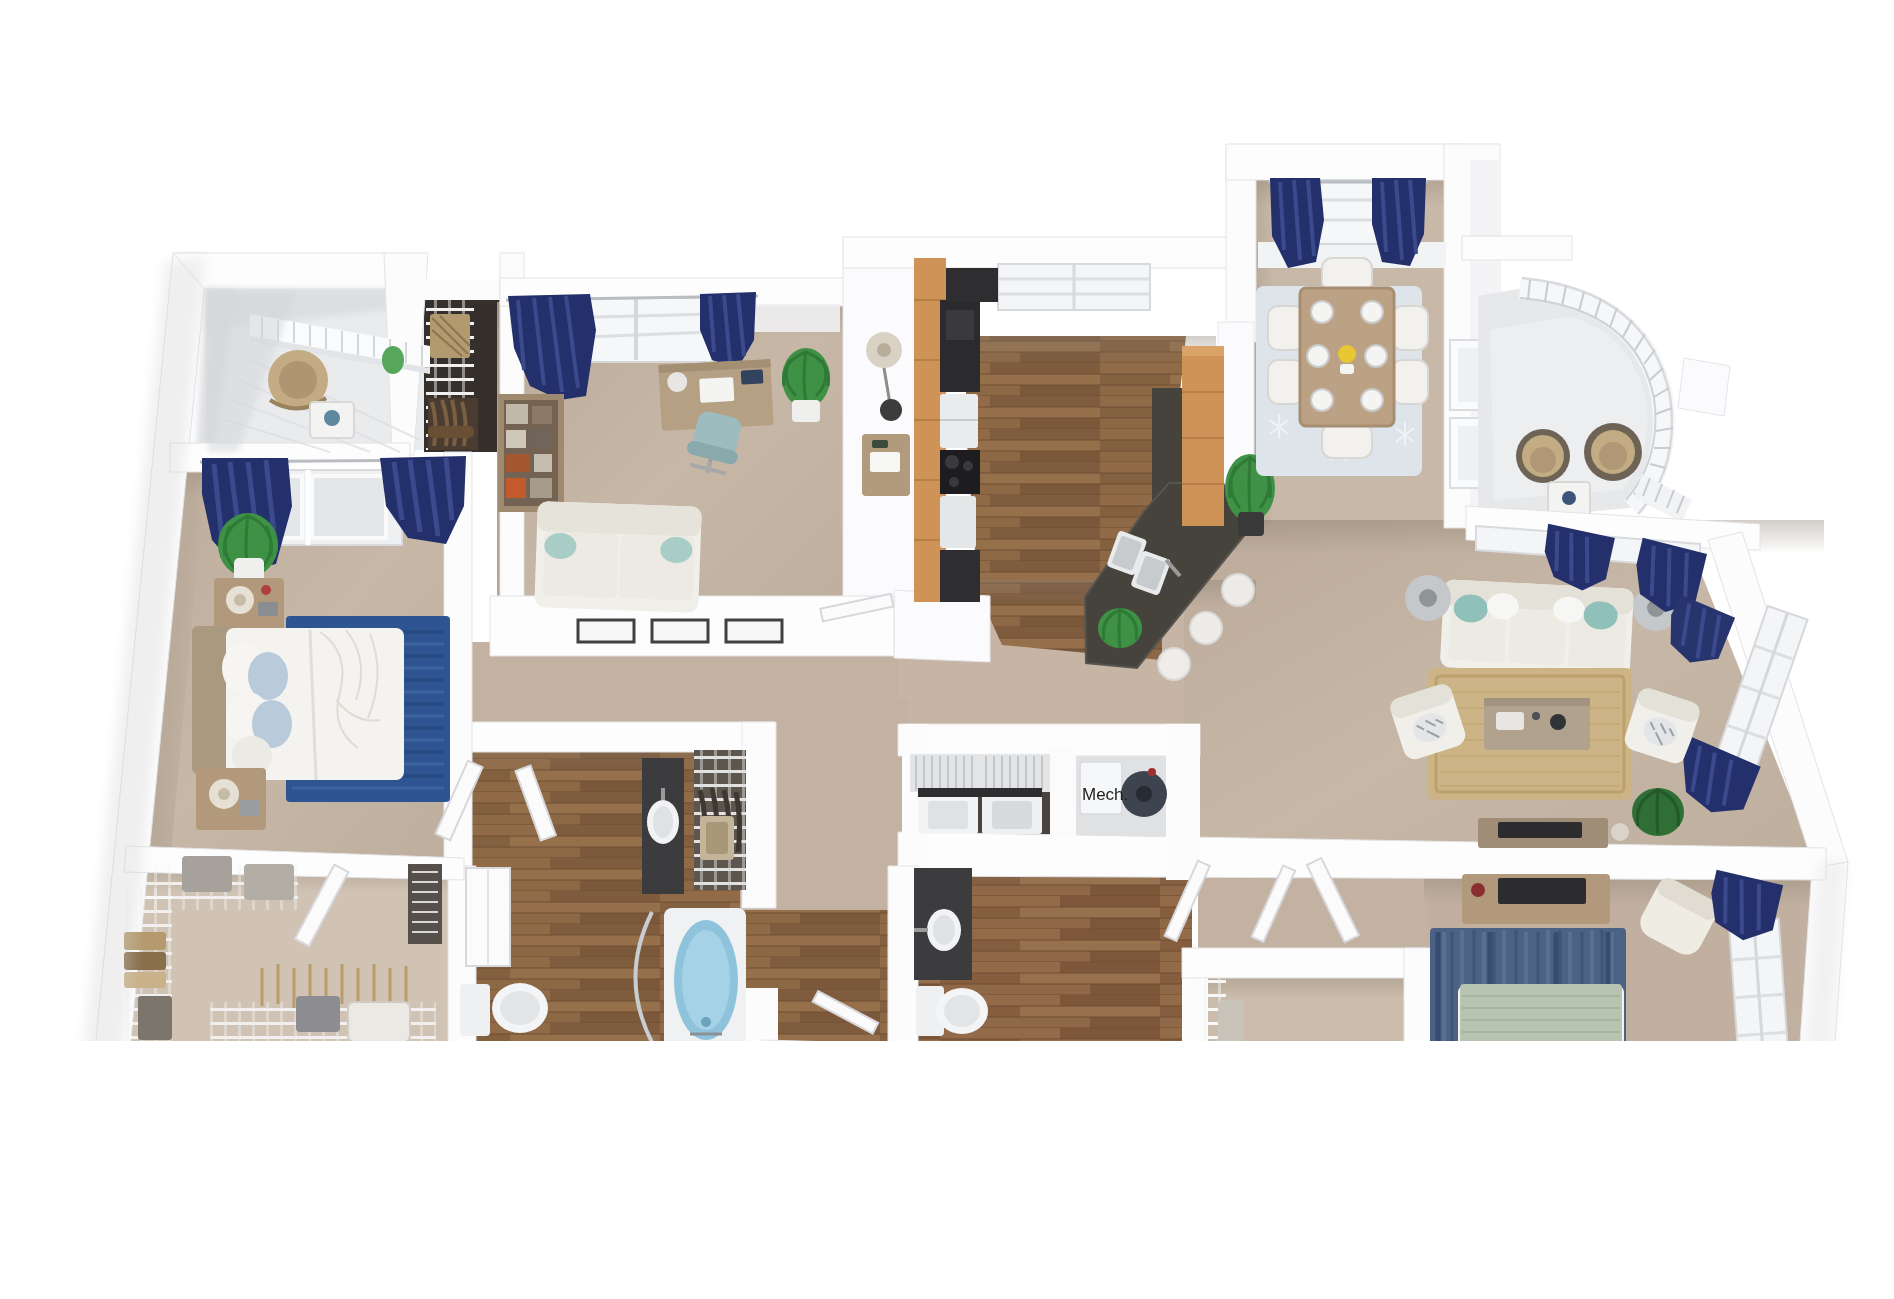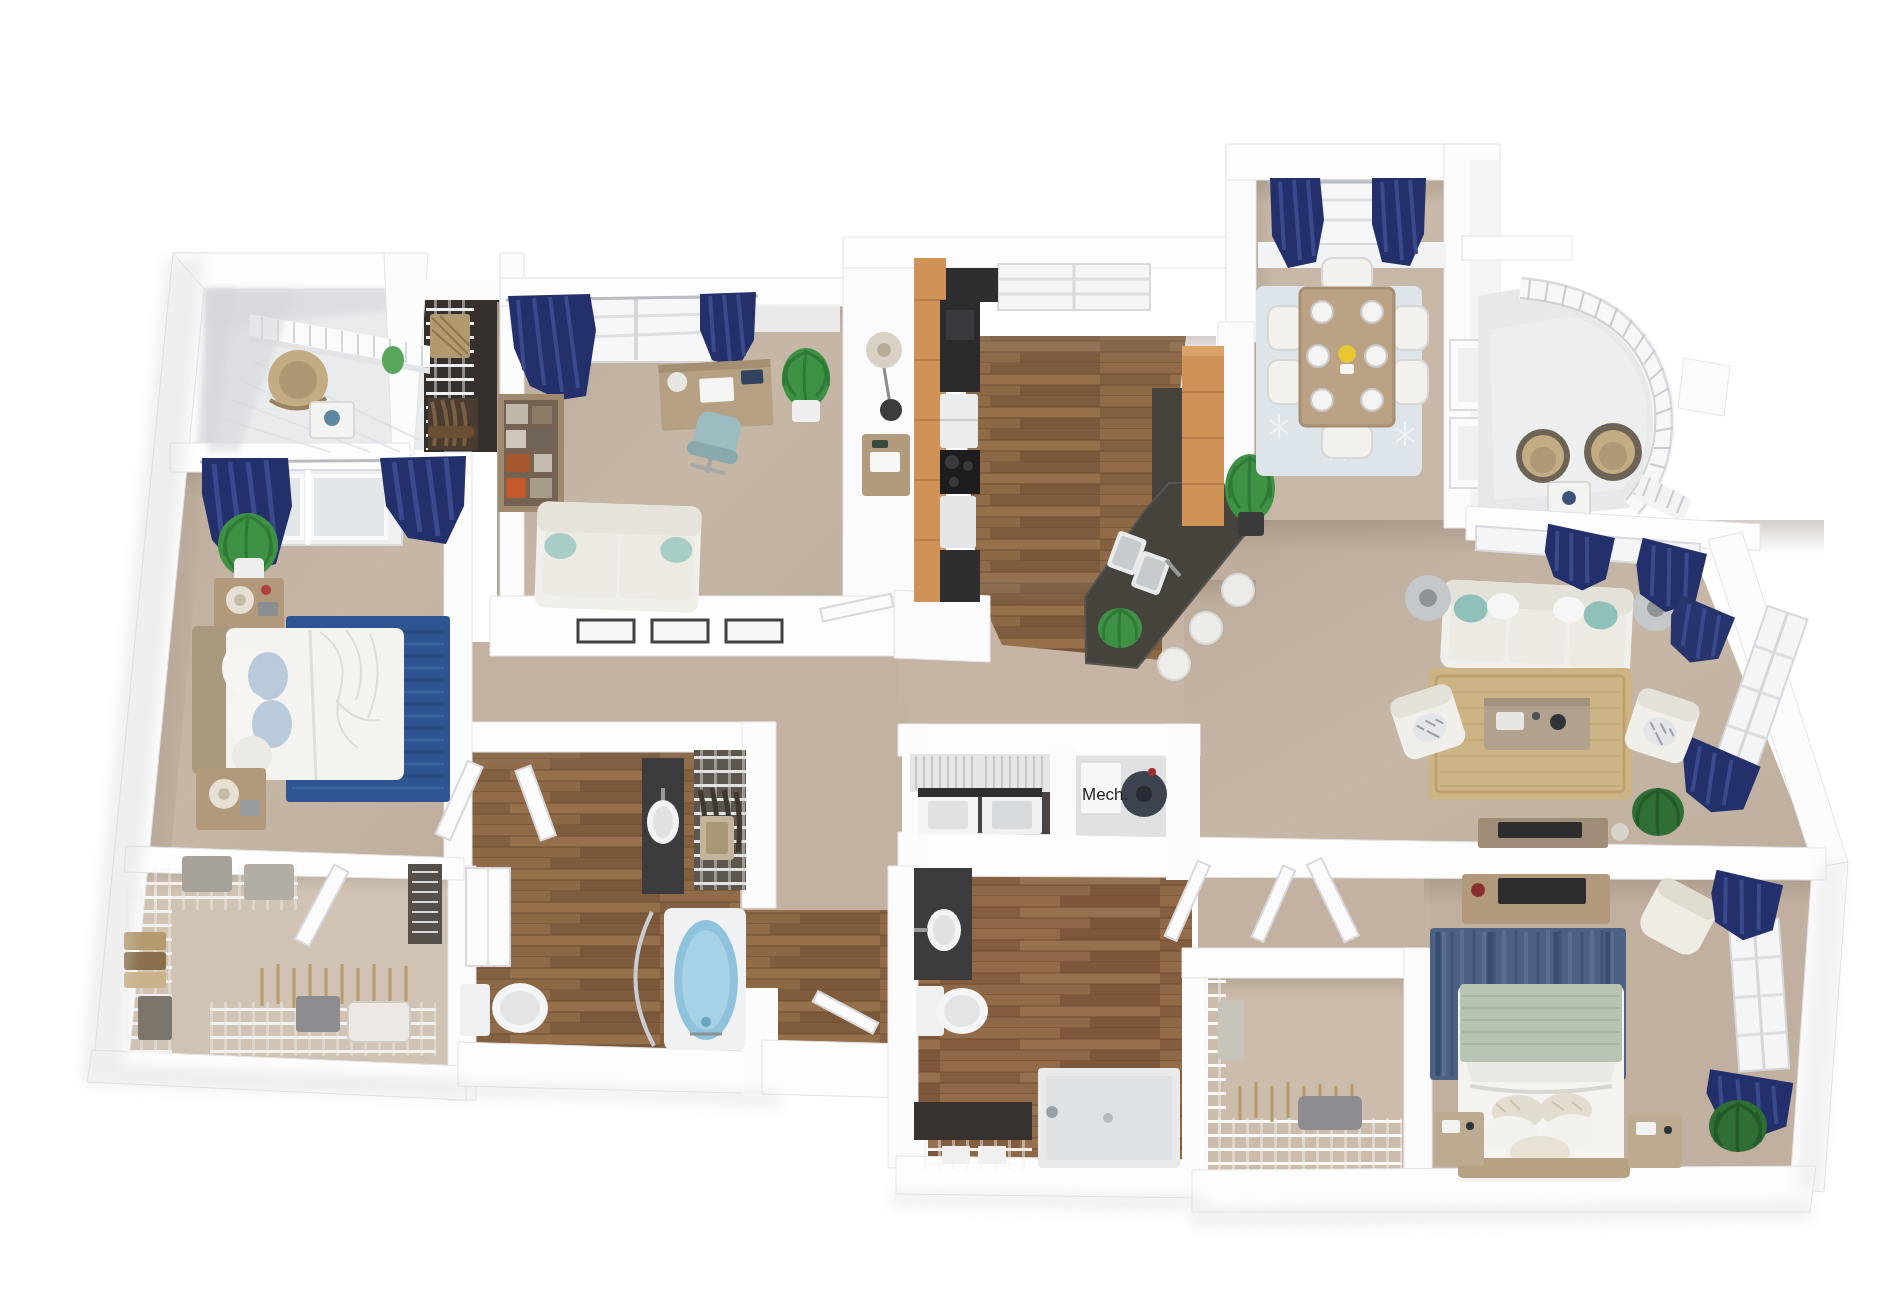--- a/index.html
+++ b/index.html
@@ -1,16 +1,16 @@
 <!DOCTYPE html>
 <html><head>
 <meta charset="utf-8">
 <style>
 html,body{margin:0;padding:0;background:#ffffff;font-family:"Liberation Sans", sans-serif;}
-#stage{position:relative;width:1894px;height:1299px;overflow:hidden;background:#ffffff;}
+#stage{position:relative;width:1894px;height:1041px;overflow:hidden;background:#ffffff;}
 svg{position:absolute;top:0;left:0;}
 </style>
 </head>
 <body>
 <div id="stage">
 <svg width="1894" height="1299" viewBox="0 0 1894 1299">
 <defs>
 <linearGradient id="carpet" x1="0" y1="0" x2="1" y2="1">
 <stop offset="0" stop-color="#bcab9a"></stop>
           <stop offset="0.5" stop-color="#c7b7a6"></stop>

